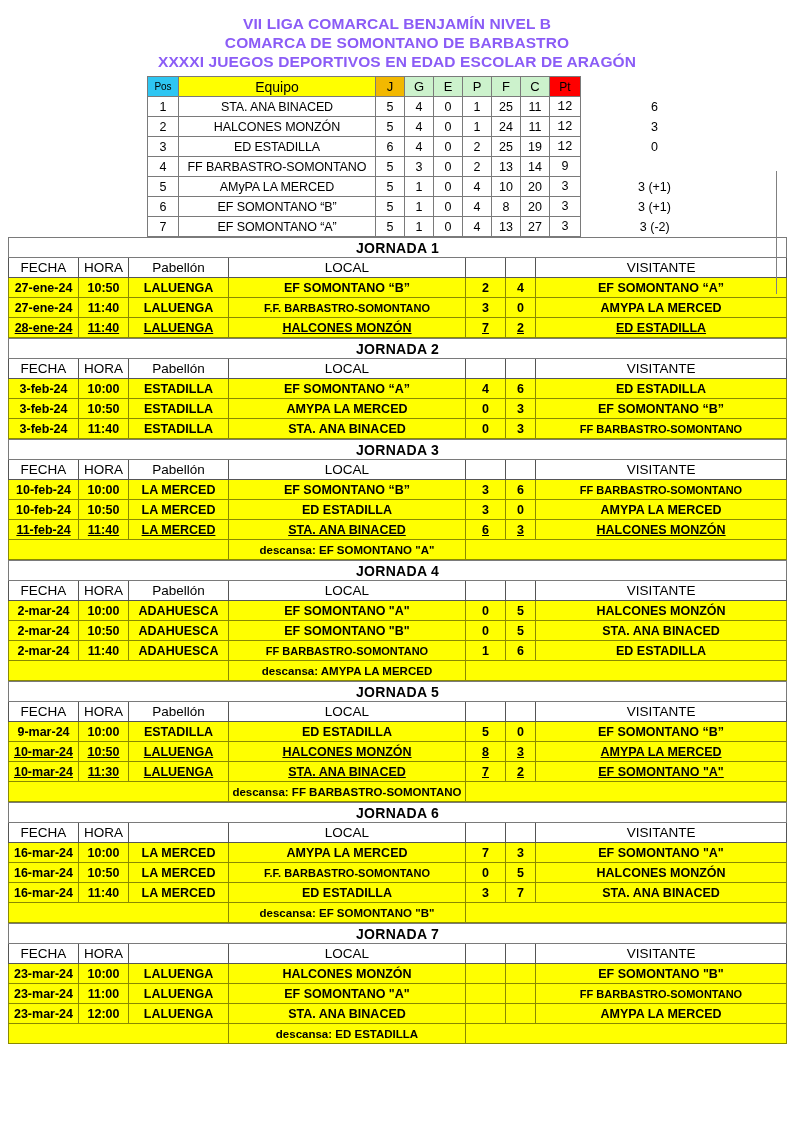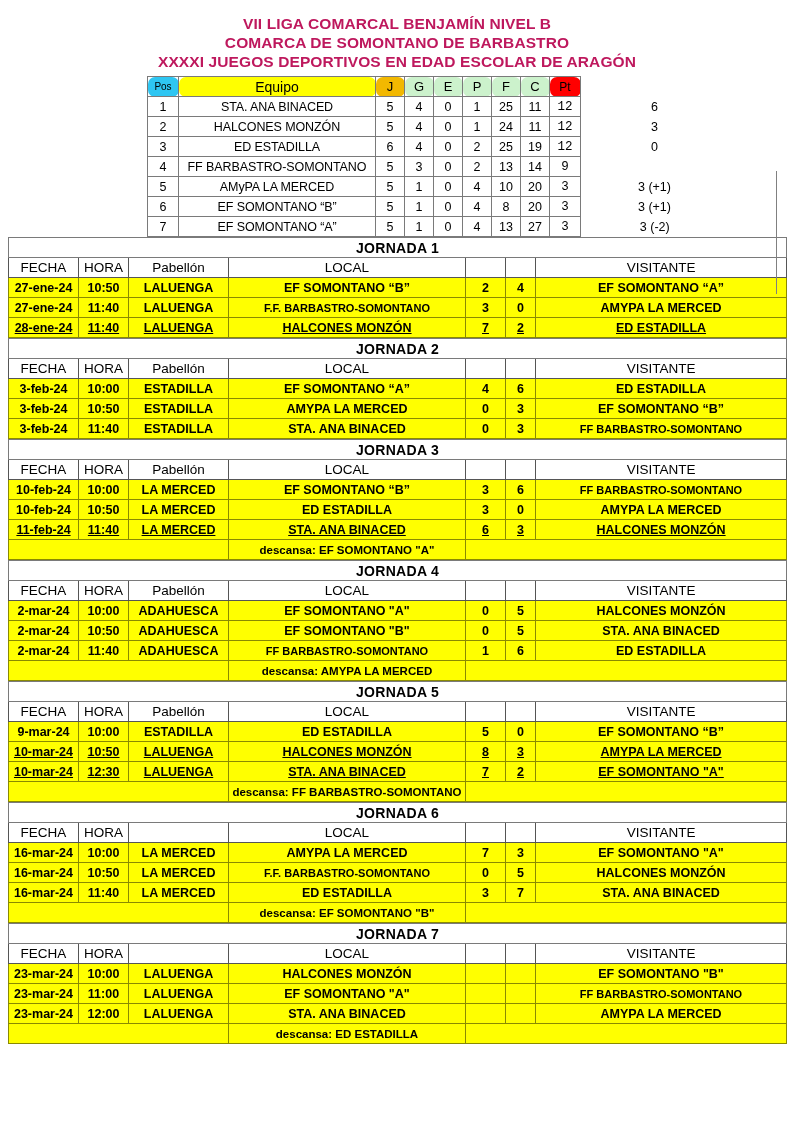--- a/index.html
+++ b/index.html
@@ -18,21 +18,21 @@
   
   .titles {
     padding-top: 14px;
     text-align: center;
   }
   .titles div {
     font-weight: bold;
     font-size: 15.5px;
     line-height: 19px;
     letter-spacing: 0.1px;
-    color: #be185d;
+    color: #8b5cf6;
     white-space: nowrap;
   }
 
   
   .standings-wrap {
     position: relative;
     margin-top: 5px;
     padding-left: 147px;
   }
   table.standings {
@@ -42,21 +42,21 @@
   table.standings td, table.standings th {
     border: 1px solid #7a7a7a;
     height: 20px;
     padding: 0 2px;
     font-size: 12.5px;
     text-align: center;
     color: #000;
     background: #ffffff;
     font-weight: normal;
   }
-  .st-head td { font-weight: bold; border-color: #000; border-radius: 7px; }
+  .st-head td { font-weight: bold; border-color: #000; }
   .c-pos   { width: 31px; }
   .c-team  { width: 197px; }
   .c-num   { width: 29px; }
   .c-pt    { width: 31px; }
   .c-note  { width: 148px; }
 
   .hd-pos  { background: #2ec6f2 !important; font-size: 10px !important; }
   .hd-team { background: #ffff00 !important; font-size: 14px !important; }
   .hd-j    { background: #f2b800 !important; font-size: 13px !important; }
   .hd-gepfc{ background: #ccf2cc !important; font-size: 13px !important; }
@@ -514,21 +514,21 @@
             <td>10-mar-24</td>
             <td>10:50</td>
             <td>LALUENGA</td>
             <td class="local-cell">HALCONES MONZÓN</td>
             <td>8</td>
             <td>3</td>
             <td class="visit-cell">AMYPA LA MERCED</td>
           </tr>
           <tr class="match-row u">
             <td>10-mar-24</td>
-            <td>12:30</td>
+            <td>11:30</td>
             <td>LALUENGA</td>
             <td class="local-cell">STA. ANA BINACED</td>
             <td>7</td>
             <td>2</td>
             <td class="visit-cell">EF SOMONTANO "A"</td>
           </tr>
           <tr class="rest-row">
             <td colspan="3" class="blank"></td>
             <td>descansa: FF BARBASTRO-SOMONTANO</td>
             <td colspan="3" class="blank"></td>

